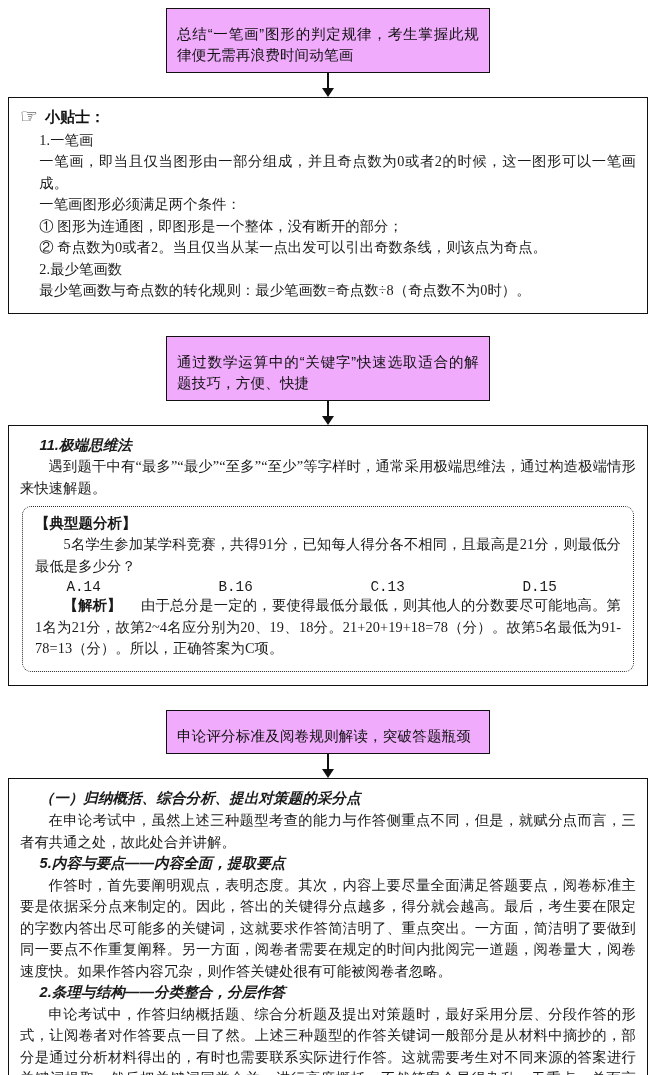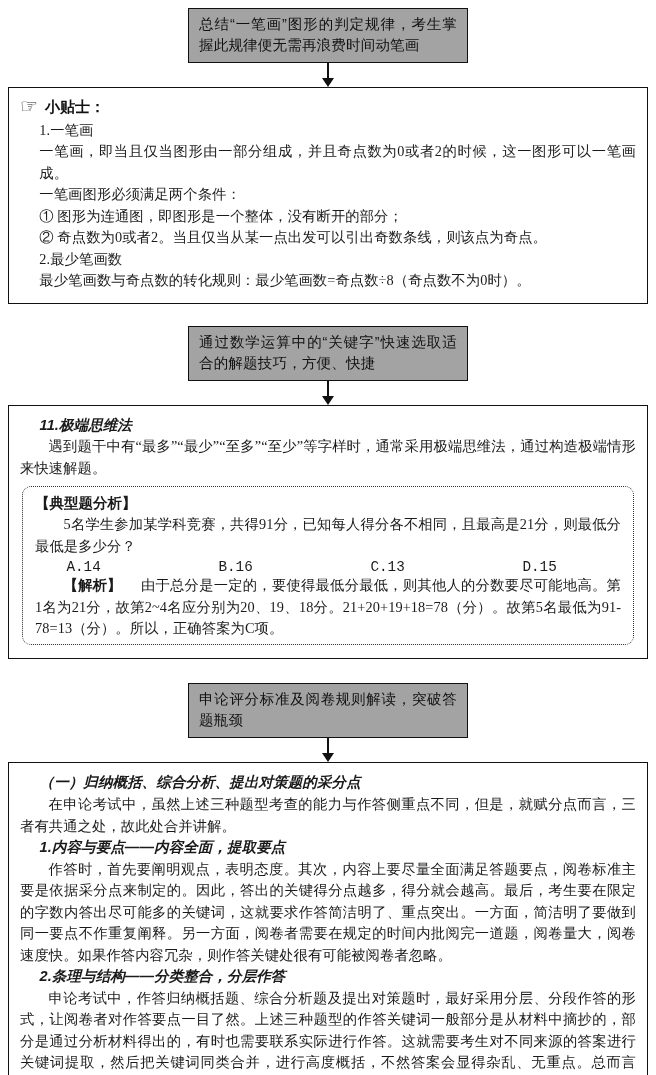--- a/index.html
+++ b/index.html
@@ -31,23 +31,23 @@
   .callout-wrap {
     display: flex;
     flex-direction: column;
     align-items: center;
     width: 100%;
   }
 
   .callout-box {
     border: 1.4px solid #111;
     box-sizing: border-box;
-    padding: 5px 10px 6px 10px;
-    width: 280px;
-    background: #a3a3a3;
+    padding: 15px 10px 6px 10px;
+    width: 324px;
+    background: #f0abfc;
   }
   .callout-box .callout-text {
     font-family: "Liberation Sans", "DejaVu Sans", sans-serif;
     font-size: 14.5px;
     line-height: 1.45;
     letter-spacing: 0.2px;
     text-align: justify;
     text-align-last: left;
     font-weight: 500;
     color: #111;
@@ -124,21 +124,21 @@
     letter-spacing: 0.1px;
     font-style: italic;
   }
 
   
   .dotted-box {
     border: 1.6px dotted #2a2a2a;
     border-radius: 9px;
     box-sizing: border-box;
     margin: 7px 2px 2px 2px;
-    padding: 7px 12px 5px 12px;
+    padding: 7px 12px 12px 12px;
   }
   .dotted-title {
     font-family: "Liberation Sans", "DejaVu Sans", sans-serif;
     font-weight: bold;
     font-size: 14.5px;
     margin-bottom: 1px;
   }
   .options {
     display: flex;
     padding-left: 2.2em;
@@ -234,21 +234,21 @@
       <div class="arrow">
         <div class="shaft"></div>
           <div class="head"></div>
       </div>
     </div>
 
     <div class="panel">
       <p class="p sub bold-sans">（一）归纳概括、综合分析、提出对策题的采分点</p>
       <p class="p indent">在申论考试中，虽然上述三种题型考查的能力与作答侧重点不同，但是，就赋分点而言，三者有共通之处，故此处合并讲解。</p>
 
-      <p class="p sub bold-sans">1.内容与要点——内容全面，提取要点</p>
+      <p class="p sub bold-sans">5.内容与要点——内容全面，提取要点</p>
       <p class="p indent">作答时，首先要阐明观点，表明态度。其次，内容上要尽量全面满足答题要点，阅卷标准主要是依据采分点来制定的。因此，答出的关键得分点越多，得分就会越高。最后，考生要在限定的字数内答出尽可能多的关键词，这就要求作答简洁明了、重点突出。一方面，简洁明了要做到同一要点不作重复阐释。另一方面，阅卷者需要在规定的时间内批阅完一道题，阅卷量大，阅卷速度快。如果作答内容冗杂，则作答关键处很有可能被阅卷者忽略。</p>
 
       <p class="p sub bold-sans">2.条理与结构——分类整合，分层作答</p>
       <p class="p indent">申论考试中，作答归纳概括题、综合分析题及提出对策题时，最好采用分层、分段作答的形式，让阅卷者对作答要点一目了然。上述三种题型的作答关键词一般部分是从材料中摘抄的，部分是通过分析材料得出的，有时也需要联系实际进行作答。这就需要考生对不同来源的答案进行关键词提取，然后把关键词同类合并，进行高度概括，不然答案会显得杂乱、无重点。总而言之，申论作答形式上要注意整体逻辑层次结构。作答结构上要注意采分点之间的组合和排列方式，作答要点之间要存在逻辑关系，实现内容与结构的统一。</p>
 
     </div>
   </div>
 
 </div>
 

